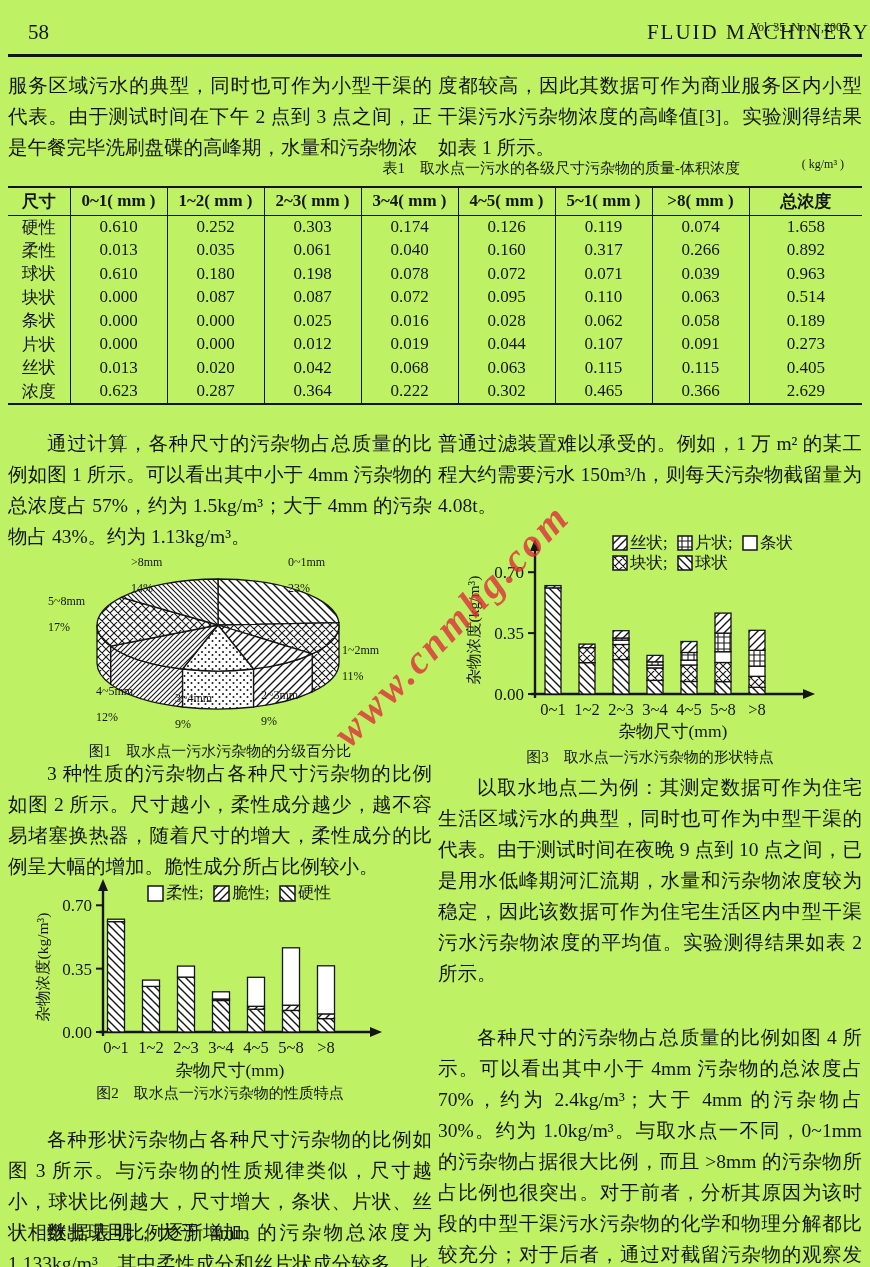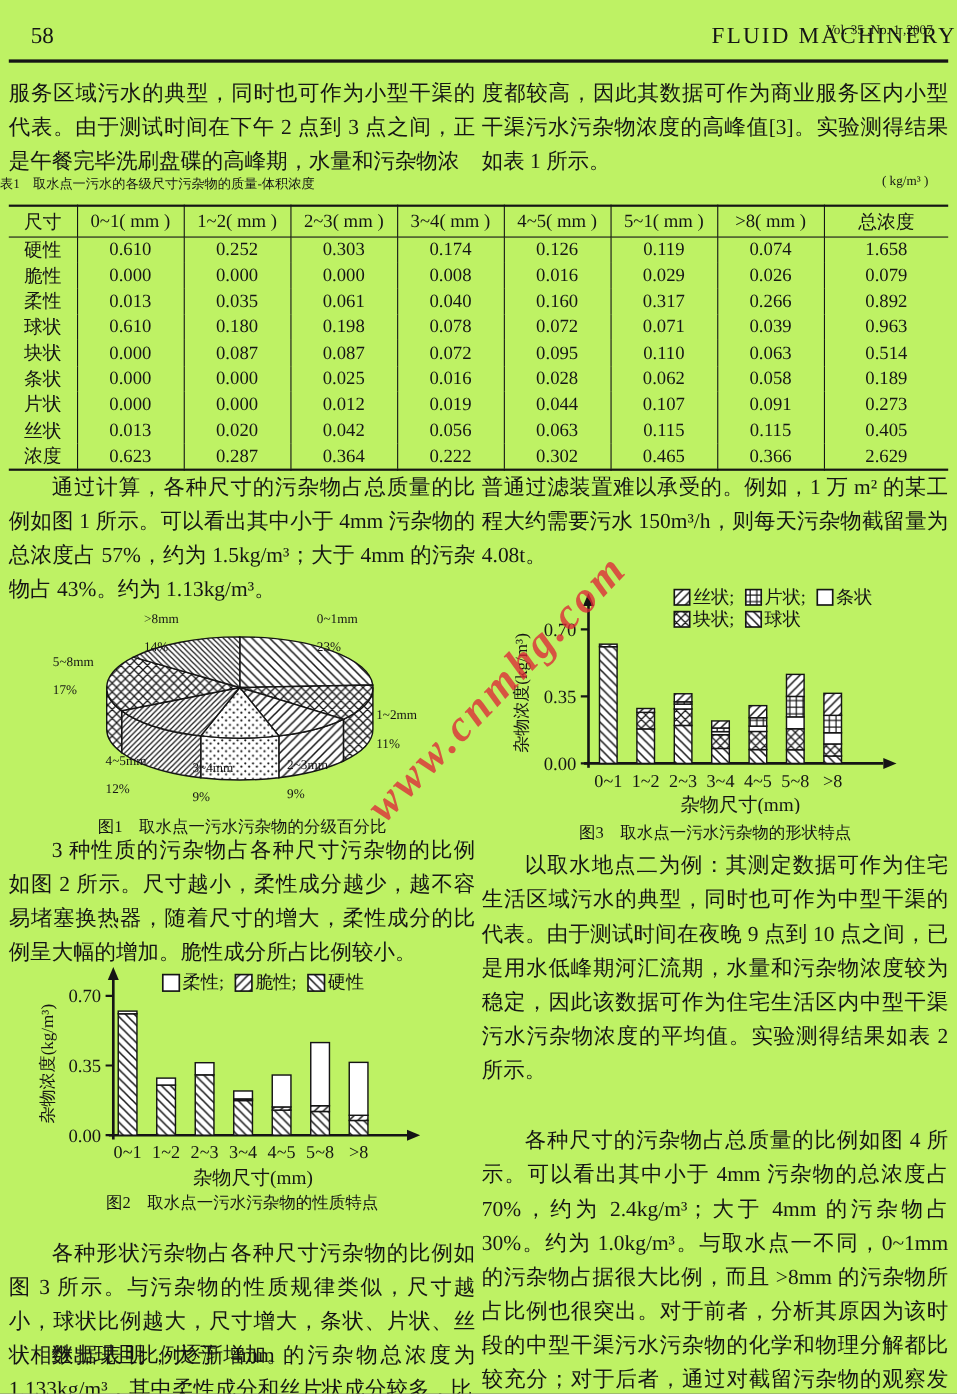--- a/index.html
+++ b/index.html
@@ -17,25 +17,25 @@
   #intro-left{left:8px;top:70px;width:424px}
   #intro-right{left:438px;top:70px;width:424px}
   #lpara1{left:8px;top:428px;width:424px}
   #lpara2{left:8px;top:758px;width:424px}
   #lpara3{left:8px;top:1124px;width:424px}
   #lpara4{left:8px;top:1217px;width:424px}
   #rpara1{left:438px;top:428px;width:424px}
   #rpara2{left:438px;top:772px;width:424px}
   #rpara3{left:438px;top:1022px;width:424px}
   
-  .tbl-title{position:absolute;left:0;right:130px;top:159px;text-align:left;font-size:12px}
+  .tbl-title{position:absolute;left:0;right:130px;top:159px;text-align:right;font-size:15px}
   .tbl-unit{position:absolute;right:26px;top:157px;font-size:12px}
   table.t1{position:absolute;left:8px;top:186px;width:854px;border-collapse:collapse;table-layout:fixed;
            font-size:17px;border-top:2.5px solid #151515;border-bottom:2.5px solid #151515}
-  .t1 th{border-bottom:1.5px solid #151515;font-weight:normal;height:28px}
+  .t1 th{border-bottom:1.5px solid #151515;font-weight:bold;height:28px}
   .t1 td{height:23.5px}
   .t1 th,.t1 td{border-right:1.2px solid #151515;text-align:center;padding:0}
   .t1 th:last-child,.t1 td:last-child{border-right:none}
   
   .fig{position:absolute}
   #fig1{left:18px;top:545px;width:400px;height:205px}
   #fig2{left:8px;top:872px;width:420px;height:212px}
   #fig3{left:435px;top:522px;width:430px;height:218px}
   .fig svg{position:absolute;left:0;top:0}
   svg text{fill:#151515;font-family:"Liberation Serif","DejaVu Serif",serif}
@@ -102,31 +102,20 @@
           <td>0.610</td>
           <td>0.252</td>
           <td>0.303</td>
           <td>0.174</td>
           <td>0.126</td>
           <td>0.119</td>
           <td>0.074</td>
           <td>1.658</td>
         </tr>
         <tr>
-          <td>脆性</td>
-          <td>0.000</td>
-          <td>0.000</td>
-          <td>0.000</td>
-          <td>0.008</td>
-          <td>0.016</td>
-          <td>0.029</td>
-          <td>0.026</td>
-          <td>0.079</td>
-        </tr>
-        <tr>
           <td>柔性</td>
           <td>0.013</td>
           <td>0.035</td>
           <td>0.061</td>
           <td>0.040</td>
           <td>0.160</td>
           <td>0.317</td>
           <td>0.266</td>
           <td>0.892</td>
         </tr>
@@ -172,21 +161,21 @@
           <td>0.044</td>
           <td>0.107</td>
           <td>0.091</td>
           <td>0.273</td>
         </tr>
         <tr>
           <td>丝状</td>
           <td>0.013</td>
           <td>0.020</td>
           <td>0.042</td>
-          <td>0.056</td>
+          <td>0.068</td>
           <td>0.063</td>
           <td>0.115</td>
           <td>0.115</td>
           <td>0.405</td>
         </tr>
         <tr>
           <td>浓度</td>
           <td>0.623</td>
           <td>0.287</td>
           <td>0.364</td>

